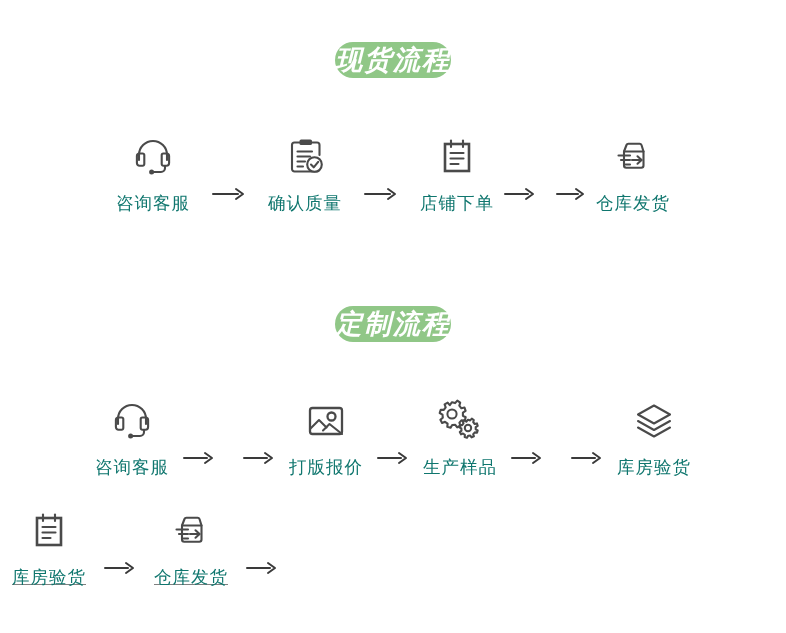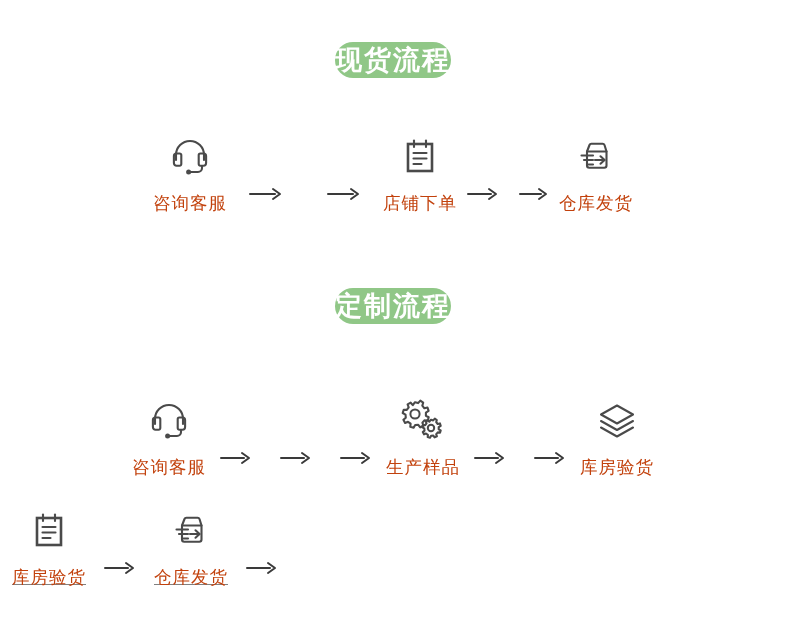--- a/index.html
+++ b/index.html
@@ -25,20 +25,21 @@
     background: #90c787;
     color: #ffffff;
     border-radius: 26px;
     font-size: 27px;
     font-weight: 700;
     letter-spacing: 2px;
     display: flex;
     align-items: center;
     justify-content: center;
     text-align: center;
+    font-style: italic;
   }
 
   
   .flow-row {
     display: flex;
     align-items: flex-start;
     justify-content: center;
   }
   .flow-step {
     display: flex;
@@ -46,21 +47,21 @@
     align-items: center;
   }
   .icon-box {
     height: 56px;
     display: flex;
     align-items: center;
     justify-content: center;
   }
   .step-label {
     font-size: 17.5px;
-    color: #c2410c;
+    color: #0f766e;
     letter-spacing: 1px;
     white-space: nowrap;
     line-height: 1;
     text-align: right;
   }
   .arrow {
     display: flex;
     align-items: center;
     justify-content: center;
     height: 20px;
@@ -84,21 +85,21 @@
   #row-custom-2 .flow-step .icon-box { margin-bottom: 11px; }
   #row-custom-1 .arrow,
   #row-custom-2 .arrow { margin-top: 56px; }
 
   .sp-14 { width: 14px; }
   .sp-18 { width: 18px; }
   .sp-10 { width: 10px; }
 
   
   #hdr-spot   { position: absolute; left: 0; top: 42px;  width: 786px; }
-  #hdr-custom { position: absolute; left: 0; top: 288px; width: 786px; }
+  #hdr-custom { position: absolute; left: 0; top: 306px; width: 786px; }
 
   svg.ic { display:block; }
   .st { fill: none; stroke: #4a4a4a; stroke-width: 2.1; stroke-linecap: round; stroke-linejoin: round; }
   .st-f { fill: #4a4a4a; stroke: none; }
 </style>
 </head>
 <body>
 
 <div class="pill-wrap" id="hdr-spot">
   <div class="pill">
@@ -123,20 +124,36 @@
 
   <div class="gap-a"></div>
   <div class="arrow">
     <svg width="34" height="14" viewBox="0 0 34 14">
         <path d="M1 7 H26" stroke="#3a3a3a" stroke-width="2" fill="none" stroke-linecap="round"></path>
         <path d="M24 2 L31 7 L24 12" stroke="#3a3a3a" stroke-width="2" fill="none" stroke-linecap="round" stroke-linejoin="round"></path>
       </svg>
   </div>
   <div class="gap-a"></div>
 
+  <div class="flow-step">
+    <div class="icon-box">
+      <svg class="ic" width="50" height="50" viewBox="0 0 50 50">
+        <path class="st" d="M30.5 11.5 H37 a2.5 2.5 0 0 1 2.5 2.5 v10"></path>
+        <path class="st" d="M39.5 33 v5 a2.5 2.5 0 0 1 -2.5 2.5 H14.5 A2.5 2.5 0 0 1 12 38 V14 a2.5 2.5 0 0 1 2.5 -2.5 h6.5"></path>
+        <rect class="st-f" x="19.5" y="8.5" width="12.5" height="5.6" rx="1.6"></rect>
+        <path class="st" d="M17.5 20.5 H32"></path>
+        <path class="st" d="M17.5 25.5 H30"></path>
+        <path class="st" d="M17.5 30.5 H25"></path>
+        <path class="st" d="M17.5 35.5 H23"></path>
+        <circle cx="34.5" cy="33.5" r="7.3" fill="#ffffff" stroke="#4a4a4a" stroke-width="2.1"></circle>
+        <path class="st" d="M31 33.6 L33.7 36.3 L38.2 30.9"></path>
+      </svg>
+    </div>
+    <div class="step-label">确认质量</div>
+  </div>
 
   <div class="gap-b"></div>
   <div class="arrow">
     <svg width="34" height="14" viewBox="0 0 34 14">
         <path d="M1 7 H26" stroke="#3a3a3a" stroke-width="2" fill="none" stroke-linecap="round"></path>
         <path d="M24 2 L31 7 L24 12" stroke="#3a3a3a" stroke-width="2" fill="none" stroke-linecap="round" stroke-linejoin="round"></path>
       </svg>
   </div>
   <div class="gap-b"></div>
 
@@ -222,20 +239,31 @@
 
   <div class="sp-14"></div>
   <div class="arrow">
     <svg width="32" height="14" viewBox="0 0 32 14">
         <path d="M1 7 H24" stroke="#3a3a3a" stroke-width="2" fill="none" stroke-linecap="round"></path>
         <path d="M22 2 L29 7 L22 12" stroke="#3a3a3a" stroke-width="2" fill="none" stroke-linecap="round" stroke-linejoin="round"></path>
       </svg>
   </div>
   <div class="sp-14"></div>
 
+  <div class="flow-step">
+    <div class="icon-box">
+      <svg class="ic" width="50" height="50" viewBox="0 0 50 50">
+        <rect x="9" y="13" width="32" height="26" rx="2.5" fill="none" stroke="#4a4a4a" stroke-width="2.3"></rect>
+        <circle cx="30.5" cy="21.5" r="4" fill="none" stroke="#4a4a4a" stroke-width="2.3"></circle>
+        <path class="st" d="M9 34 L18 25 L25.5 32.5" stroke-width="2.3"></path>
+        <path class="st" d="M22 35.5 L28.5 29 L41 39" stroke-width="2.3"></path>
+      </svg>
+    </div>
+    <div class="step-label">打版报价</div>
+  </div>
 
   <div class="sp-14"></div>
   <div class="arrow">
     <svg width="32" height="14" viewBox="0 0 32 14">
         <path d="M1 7 H24" stroke="#3a3a3a" stroke-width="2" fill="none" stroke-linecap="round"></path>
         <path d="M22 2 L29 7 L22 12" stroke="#3a3a3a" stroke-width="2" fill="none" stroke-linecap="round" stroke-linejoin="round"></path>
       </svg>
   </div>
   <div class="sp-14"></div>
 

